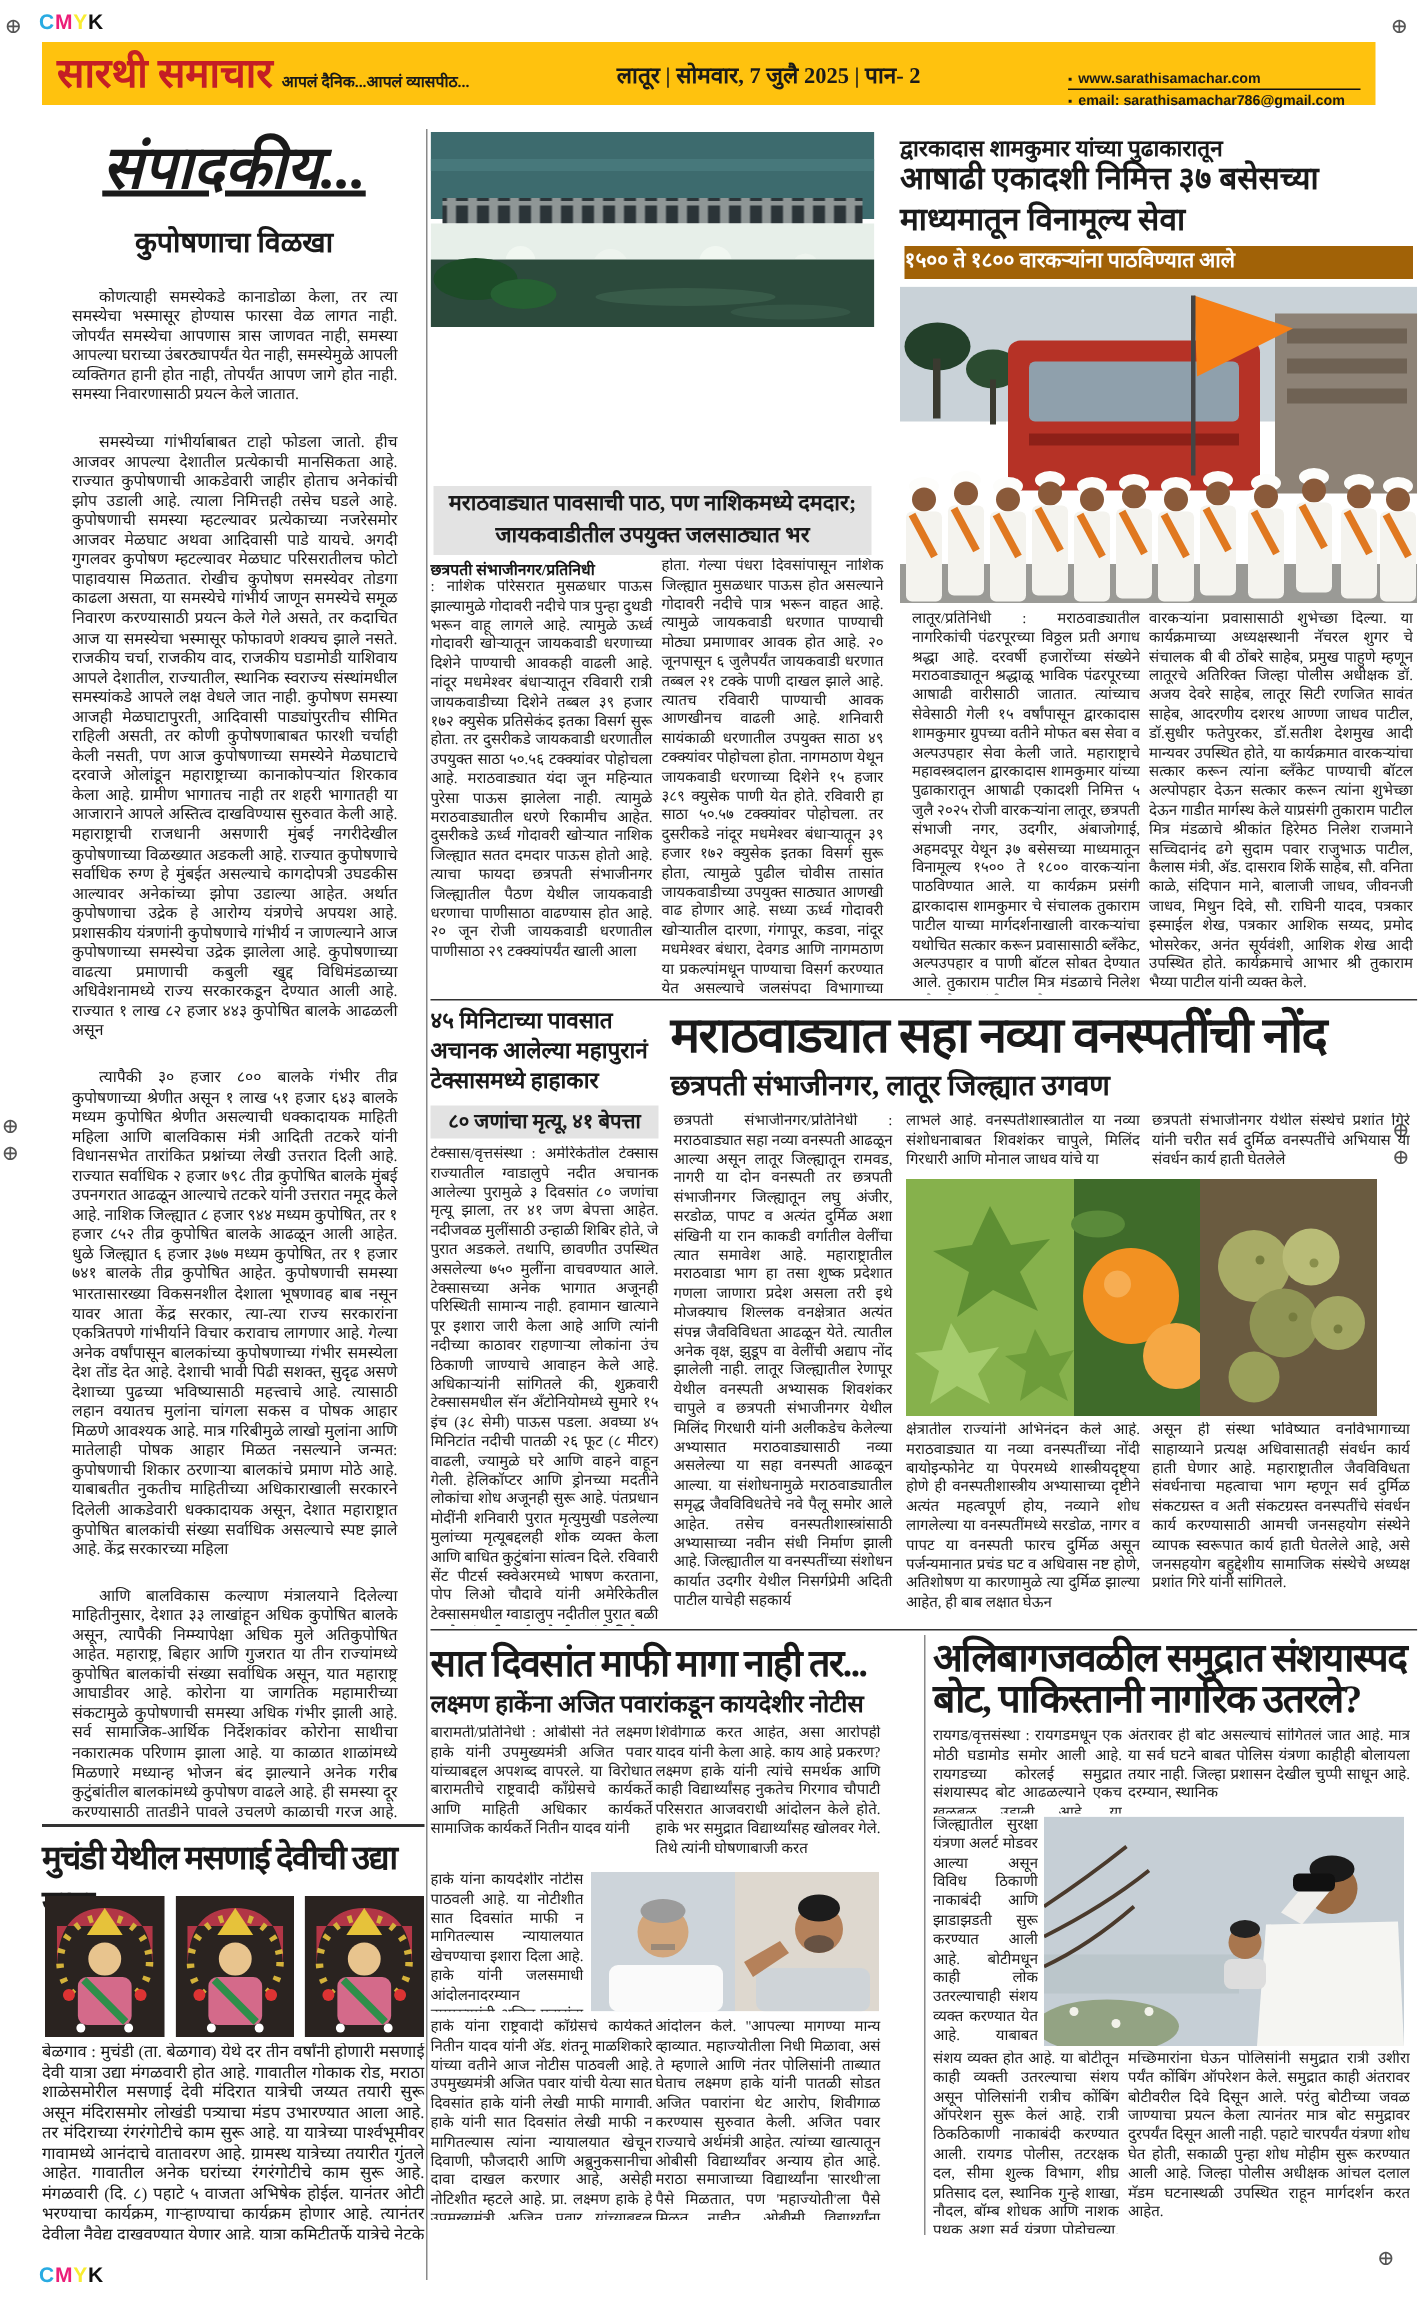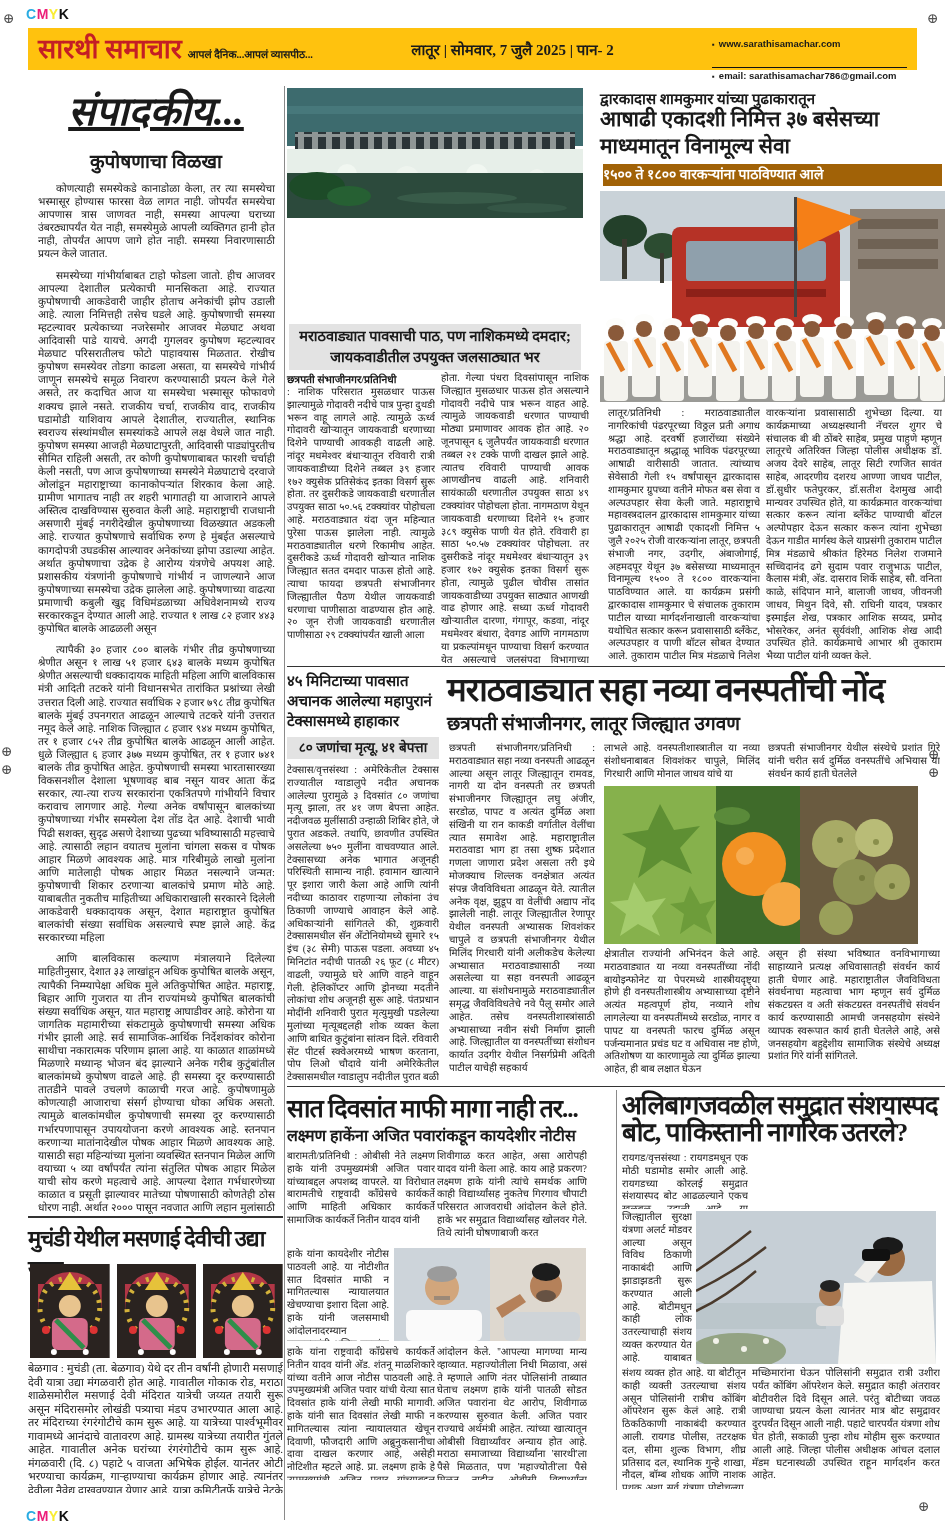--- a/index.html
+++ b/index.html
@@ -11,26 +11,26 @@
   .bold{font-weight:bold;}
   .ctr{text-align:left;}
   .reg{font-size:14px;color:#555;line-height:1;}
   .cmyk{font-family:"Liberation Sans",sans-serif;font-weight:bold;font-size:14px;letter-spacing:.5px;text-align:right;}
   .cmyk .c{color:#29ABE2}.cmyk .m{color:#EC1E79}.cmyk .y{color:#F9ED32}.cmyk .k{color:#111}
   .masthead{left:28px;top:28px;width:889px;height:42px;background:#FFC20E;display:flex;align-items:center;padding:0 10px;box-sizing:border-box;}
   .mh-title{color:#C41E25;font-weight:900;font-size:27px;line-height:1;white-space:nowrap;}
   .mh-tag{font-size:10.5px;font-weight:bold;margin-left:6px;margin-top:10px;white-space:nowrap;}
   .mh-date{flex:1;text-align:center;font-size:15px;font-weight:bold;}
   .mh-contact{width:195px;font-size:9.5px;font-weight:bold;font-family:"Liberation Sans",sans-serif;}
-  .mh-row1{border-bottom:1.5px solid #111;padding-bottom:18px;margin-bottom:2px;margin-top:21px;}
+  .mh-row1{border-bottom:1.5px solid #111;padding-bottom:1px;margin-bottom:2px;margin-top:21px;}
   .bullet{display:inline-block;margin-right:4px;font-size:8px;}
   .ed-heading{left:30px;top:90px;width:252px;text-align:center;font-style:italic;font-weight:900;font-size:40px;text-decoration:underline;line-height:1.1;}
   .ed-title{left:30px;top:148px;width:252px;font-weight:bold;font-size:19px;text-align:center;}
   .ed-body{left:30px;top:174px;width:253px;height:1040px;font-size:10.5px;line-height:13.1px;text-align:justify;overflow:hidden;}
-  .ed-body p{margin:8px;text-indent:18px;}
+  .ed-body p{margin:18px;text-indent:18px;}
   .vrule{background:#8a8a8a;width:1px;}
   .hrule{background:#333;height:1px;}
   .big-head{font-weight:900;letter-spacing:-1px;}
   .subbox{background:#E3E3E3;font-weight:bold;text-align:center;}
   .photo{overflow:hidden;}
   .photo svg{display:block;width:100%;height:100%;}
 </style>
 </head>
 <body>
 
@@ -203,20 +203,21 @@
         <ellipse cx="152" cy="24" rx="14" ry="9" fill="#1c1c1c"></ellipse>
         <ellipse cx="152" cy="48" rx="10" ry="6" fill="#333" opacity=".6"></ellipse>
       <polygon points="102,60 126,46 132,54 108,70" fill="#b5815a"></polygon>
     </svg>
   </div>
   <div class="abs t" style="left:287px;top:1346px;width:148px;height:134px">हाके यांना राष्ट्रवादी काँग्रेसचे कार्यकर्ते नितीन यादव यांनी अ‍ॅड. शंतनू माळशिकारे यांच्या वतीने आज नोटीस पाठवली आहे. उपमुख्यमंत्री अजित पवार यांची येत्या सात दिवसांत हाके यांनी लेखी माफी मागावी. हाके यांनी सात दिवसांत लेखी माफी न मागितल्यास त्यांना न्यायालयात खेचून दिवाणी, फौजदारी आणि अब्रुनुकसानीचा दावा दाखल करणार आहे, असेही नोटिशीत म्हटले आहे. प्रा. लक्ष्मण हाके हे उपमुख्यमंत्री अजित पवार यांच्याबद्दल बेताल वक्तव्य करत शिवराळ भाषेत</div>
   <div class="abs t" style="left:437px;top:1346px;width:150px;height:134px">आंदोलन केले. ''आपल्या मागण्या मान्य व्हाव्यात. महाज्योतीला निधी मिळावा, असं ते म्हणाले आणि नंतर पोलिसांनी ताब्यात घेताच लक्ष्मण हाके यांनी पातळी सोडत अजित पवारांना थेट आरोप, शिवीगाळ करण्यास सुरुवात केली. अजित पवार राज्याचे अर्थमंत्री आहेत. त्यांच्या खात्यातून ओबीसी विद्यार्थ्यांवर अन्याय होत आहे. मराठा समाजाच्या विद्यार्थ्यांना 'सारथी'ला पैसे मिळतात, पण 'महाज्योती'ला पैसे मिळत नाहीत. ओबीसी विद्यार्थ्यांना शिष्यवृत्ती मिळत नाही, असे आरोप लक्ष्मण हाके आणि त्यांच्या समर्थकांनी केले.</div>
 
   <div class="abs big-head ctr" style="left:622px;top:1092px;width:320px;font-size:26px;line-height:27px">अलिबागजवळील समुद्रात संशयास्पद बोट, पाकिस्तानी नागरिक उतरले?</div>
   <div class="abs t" style="left:622px;top:1152px;width:126px;height:57px">रायगड/वृत्तसंस्था : रायगडमधून एक मोठी घडामोड समोर आली आहे. रायगडच्या कोरलई समुद्रात संशयास्पद बोट आढळल्याने एकच खळबळ उडाली आहे. या प्रकारानंतर</div>
+  <div class="abs t" style="left:752px;top:1152px;width:188px;height:57px">अंतरावर ही बोट असल्याचं सांगितलं जात आहे. मात्र या सर्व घटने बाबत पोलिस यंत्रणा काहीही बोलायला तयार नाही. जिल्हा प्रशासन देखील चुप्पी साधून आहे. दरम्यान, स्थानिक</div>
   <div class="abs t" style="left:622px;top:1211px;width:70px;height:152px">जिल्ह्यातील सुरक्षा यंत्रणा अलर्ट मोडवर आल्या असून विविध ठिकाणी नाकाबंदी आणि झाडाझडती सुरू करण्यात आली आहे. बोटीमधून काही लोक उतरल्याचाही संशय व्यक्त करण्यात येत आहे. याबाबत सविस्तर माहिती अशी, रायगडच्या मुरूड तालुक्यातील कोरलई इथं खोल समुद्रात एक संशयास्पद बोट आढळून आली. यानंतर सुरक्षा यंत्रणांची धावपळ उडाली आहे. ही बोट पाकिस्तानी असल्याचा</div>
   <div class="abs photo" style="left:696px;top:1211px;width:240px;height:153px">
     <svg viewBox="0 0 240 153" preserveAspectRatio="none">
       <rect width="240" height="153" fill="#c6cfd6"></rect>
       <rect y="92" width="130" height="26" fill="#b7c2c6" opacity=".7"></rect>
       <path d="M0 60 Q30 40 55 20 M0 80 Q40 60 70 36 M0 100 Q30 86 60 60" stroke="#4a3a2c" stroke-width="2.5" fill="none"></path>
       <ellipse cx="42" cy="140" rx="48" ry="18" fill="#93a383"></ellipse>
       <circle cx="20" cy="130" r="3" fill="#f2f2ea"></circle>
         <circle cx="48" cy="138" r="3" fill="#f2f2ea"></circle>
         <circle cx="70" cy="130" r="3" fill="#f2f2ea"></circle>

